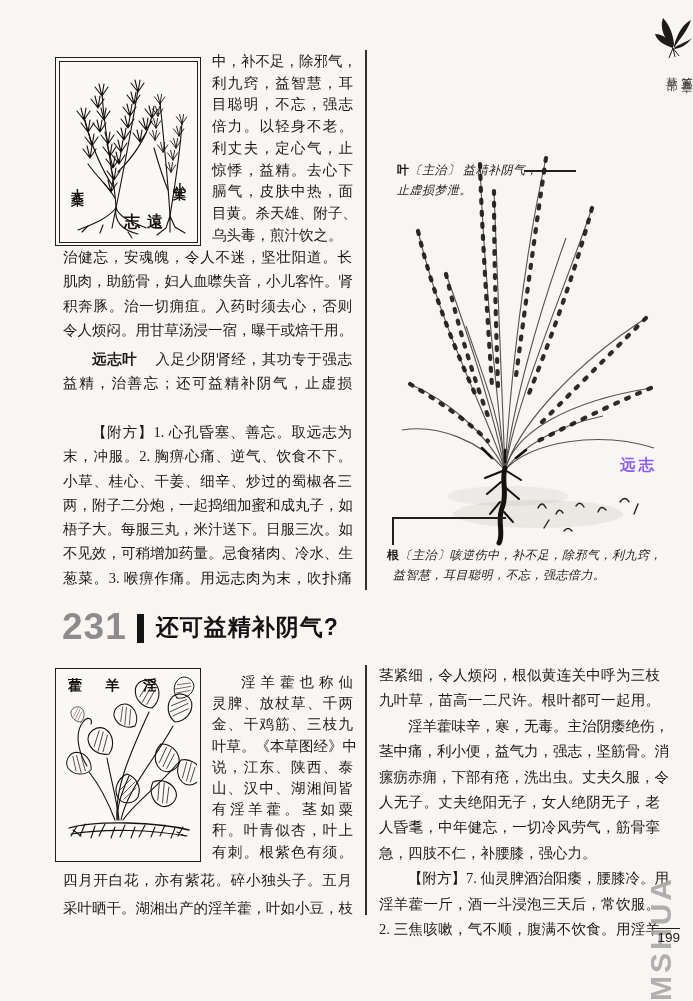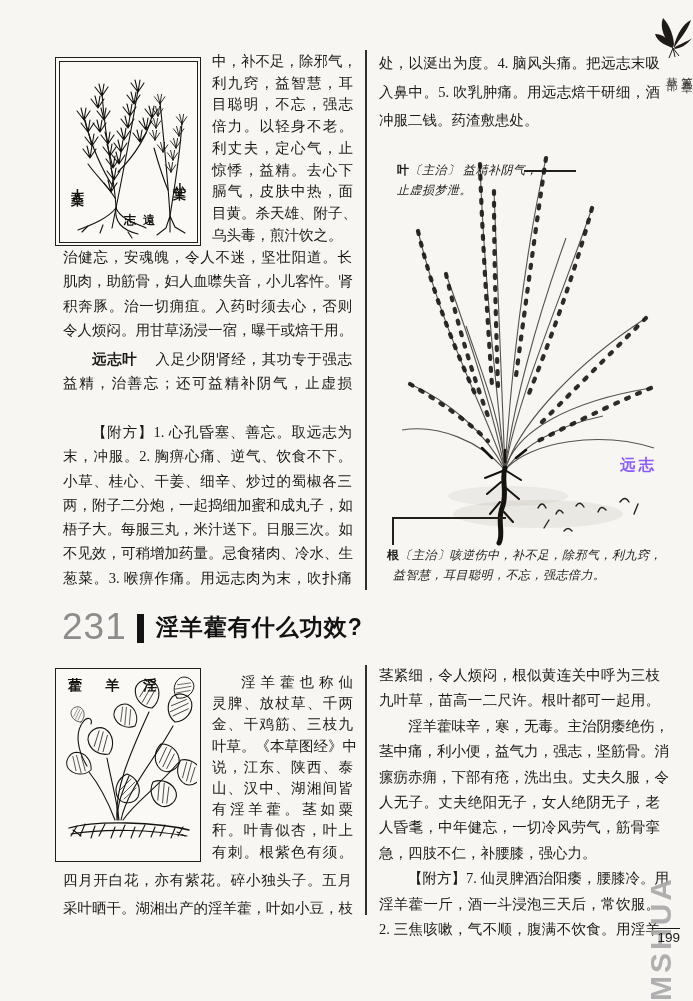--- a/index.html
+++ b/index.html
@@ -15,21 +15,21 @@
   .lead-bold{font-weight:700;margin-right:18px;}
   .vrule{width:1.5px;background:#33302b;}
   .illusbox{border:1.5px solid #221f1b;background:#faf9f6;}
   .innerframe{position:absolute;inset:2.5px;border:1px solid #221f1b;pointer-events:none;}
   .vlab{writing-mode:vertical-rl;font-weight:700;font-size:13px;letter-spacing:4px;color:#141210;}
   .hlab{font-weight:700;font-size:14px;letter-spacing:7px;color:#141210;}
   .ann{font-style:italic;font-size:12px;line-height:19.5px;color:#23201b;letter-spacing:.5px;white-space:nowrap;}
   .ann .lead{font-weight:700;font-style:normal;}
   .figlabel{font-family:"Liberation Sans","DejaVu Sans",sans-serif;font-weight:700;font-size:15.5px;letter-spacing:3px;color:#8b5cf6;}
   .hdr{display:flex;align-items:center;font-family:"Liberation Sans","DejaVu Sans",sans-serif;}
-  .hdr-num{font-size:37px;font-weight:400;color:#8c8c8c;letter-spacing:1px;}
+  .hdr-num{font-size:37px;font-weight:700;color:#8c8c8c;letter-spacing:1px;}
   .hdr-bar{width:7px;height:29px;background:#131313;margin:2px 12px 0 10px;}
   .hdr-title{font-size:23px;font-weight:700;color:#131313;letter-spacing:1px;}
   .margin-v{writing-mode:vertical-rl;font-size:11.5px;color:#3a3733;letter-spacing:2px;
             font-family:"Liberation Sans","DejaVu Sans",sans-serif;}
   .margin-v span{display:block;margin-bottom:13px;}
   .pagenum{border-top:1.5px solid #1c1a16;padding-top:1px;width:27px;text-align:right;
            font-weight:400;font-size:13.5px;font-family:"Liberation Sans","DejaVu Sans",sans-serif;}
   .watermark{font-family:"Liberation Sans","DejaVu Sans",sans-serif;font-weight:700;font-size:30px;
              color:#a8a8a8;letter-spacing:3px;transform:rotate(-90deg);transform-origin:0 0;opacity:.9;}
   .ptr{height:1.5px;background:#23201b;}
@@ -94,21 +94,21 @@
           <use href="#n1" x="121" y="76" transform="scale(.8)" transform-origin="121 76"></use>
           <use href="#n1" x="118" y="88" transform="scale(.8)" transform-origin="118 88"></use>
           <use href="#n1" x="115" y="100" transform="scale(.8)" transform-origin="115 100"></use>
           <use href="#n1" x="113" y="112" transform="scale(.8)" transform-origin="113 112"></use>
         </g>
         <path d="M112 156 l-4 12 l-9 7 M112 156 l5 11 l10 6 M112 156 l0 16"></path>
       </g>
     </svg>
     <div class="abs vlab" style="left:12px;top:120px;">大葉</div>
     <div class="abs vlab" style="left:114px;top:114px;">小葉</div>
-    <div class="abs hlab" style="left:68px;top:154px;font-size:12px;">志遠</div>
+    <div class="abs hlab" style="left:68px;top:154px;font-size:16px;">志遠</div>
   </div>
 
   <div class="abs col-narrow" style="left:212px;top:51px;">
     <div class="ln">中，补不足，除邪气，</div>
     <div class="ln">利九窍，益智慧，耳</div>
     <div class="ln">目聪明，不忘，强志</div>
     <div class="ln">倍力。以轻身不老。</div>
     <div class="ln">利丈夫，定心气，止</div>
     <div class="ln">惊悸，益精。去心下</div>
     <div class="ln">膈气，皮肤中热，面</div>
@@ -133,25 +133,20 @@
     <div class="ln">末，冲服。2. 胸痹心痛、逆气、饮食不下。</div>
     <div class="ln">小草、桂心、干姜、细辛、炒过的蜀椒各三</div>
     <div class="ln">两，附子二分炮，一起捣细加蜜和成丸子，如</div>
     <div class="ln">梧子大。每服三丸，米汁送下。日服三次。如</div>
     <div class="ln">不见效，可稍增加药量。忌食猪肉、冷水、生</div>
     <div class="ln">葱菜。3. 喉痹作痛。用远志肉为末，吹扑痛</div>
   </div>
 
   <div class="abs vrule" style="left:365px;top:50px;height:540px;"></div>
 
-  <div class="abs col-right" style="left:379px;top:49px;line-height:28.6px;">
-    <div class="ln">处，以涎出为度。4. 脑风头痛。把远志末吸</div>
-    <div class="ln">入鼻中。5. 吹乳肿痛。用远志焙干研细，酒</div>
-    <div class="ln end">冲服二钱。药渣敷患处。</div>
-  </div>
 
   <svg class="abs" style="left:388px;top:146px;" width="272" height="400" viewBox="0 0 272 400">
     <ellipse cx="150" cy="368" rx="85" ry="14" fill="#8a8276" opacity="0.12"></ellipse>
     <ellipse cx="120" cy="350" rx="60" ry="10" fill="#8a8276" opacity="0.10"></ellipse>
     <g stroke="#45413c" stroke-width="1.1" fill="none" opacity=".9">
       <path d="M117 324 C100 270 55 190 30 85"></path>
       <path d="M117 324 C108 240 96 130 92 18"></path>
       <path d="M117 324 C122 240 136 110 158 12"></path>
       <path d="M117 324 C128 255 172 155 204 62"></path>
       <path d="M117 324 C132 275 192 215 258 172"></path>
@@ -198,21 +193,21 @@
   <div class="abs br-h" style="left:392px;top:517px;width:114px;"></div>
   <div class="abs br-v" style="left:392px;top:517px;height:28px;"></div>
   <div class="abs ann" style="left:387px;top:546px;">
     <div><span class="lead">根</span><span>〔主治〕咳逆伤中，补不足，除邪气，利九窍，</span></div>
     <div style="text-indent:6px;">益智慧，耳目聪明，不忘，强志倍力。</div>
   </div>
 
   <div class="abs hdr" style="left:62px;top:606px;">
     <span class="hdr-num">231</span>
     <span class="hdr-bar"></span>
-    <span class="hdr-title">淫羊藿有什么功效?</span>
+    <span class="hdr-title">还可益精补阴气?</span>
   </div>
 
   <div class="abs illusbox" style="left:55px;top:668px;width:144px;height:192px;">
     <svg width="140" height="188" viewBox="0 0 140 188" style="position:absolute;left:1px;top:1px;">
       <defs>
         <g id="leaf2">
           <path d="M0 0 C-9 -3 -15 -13 -11 -23 C-7 -30 4 -31 9 -24 C14 -15 9 -4 0 0 Z"></path>
           <path d="M-8 -8 L6 -22 M-9 -14 L3 -25 M-4 -5 L8 -17" stroke-width=".7"></path>
         </g>
       </defs>

